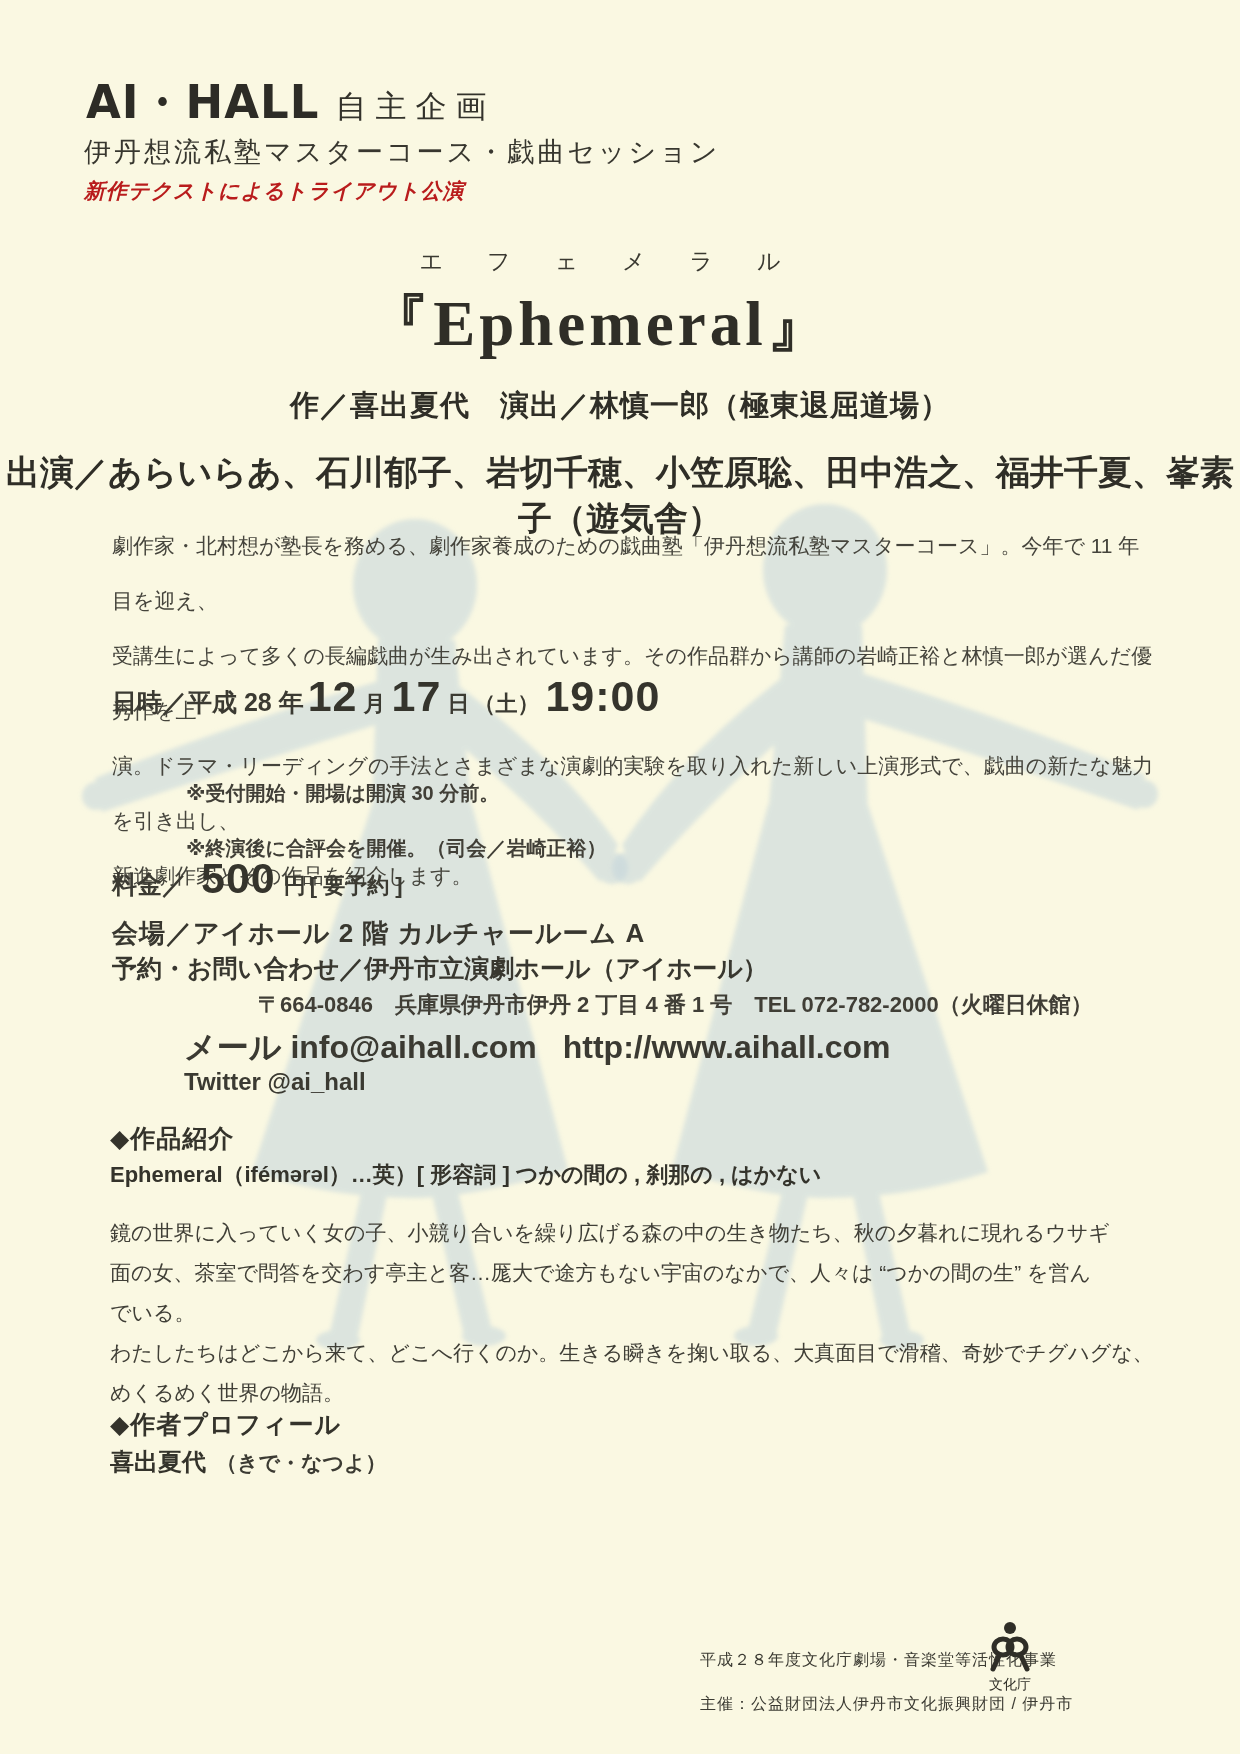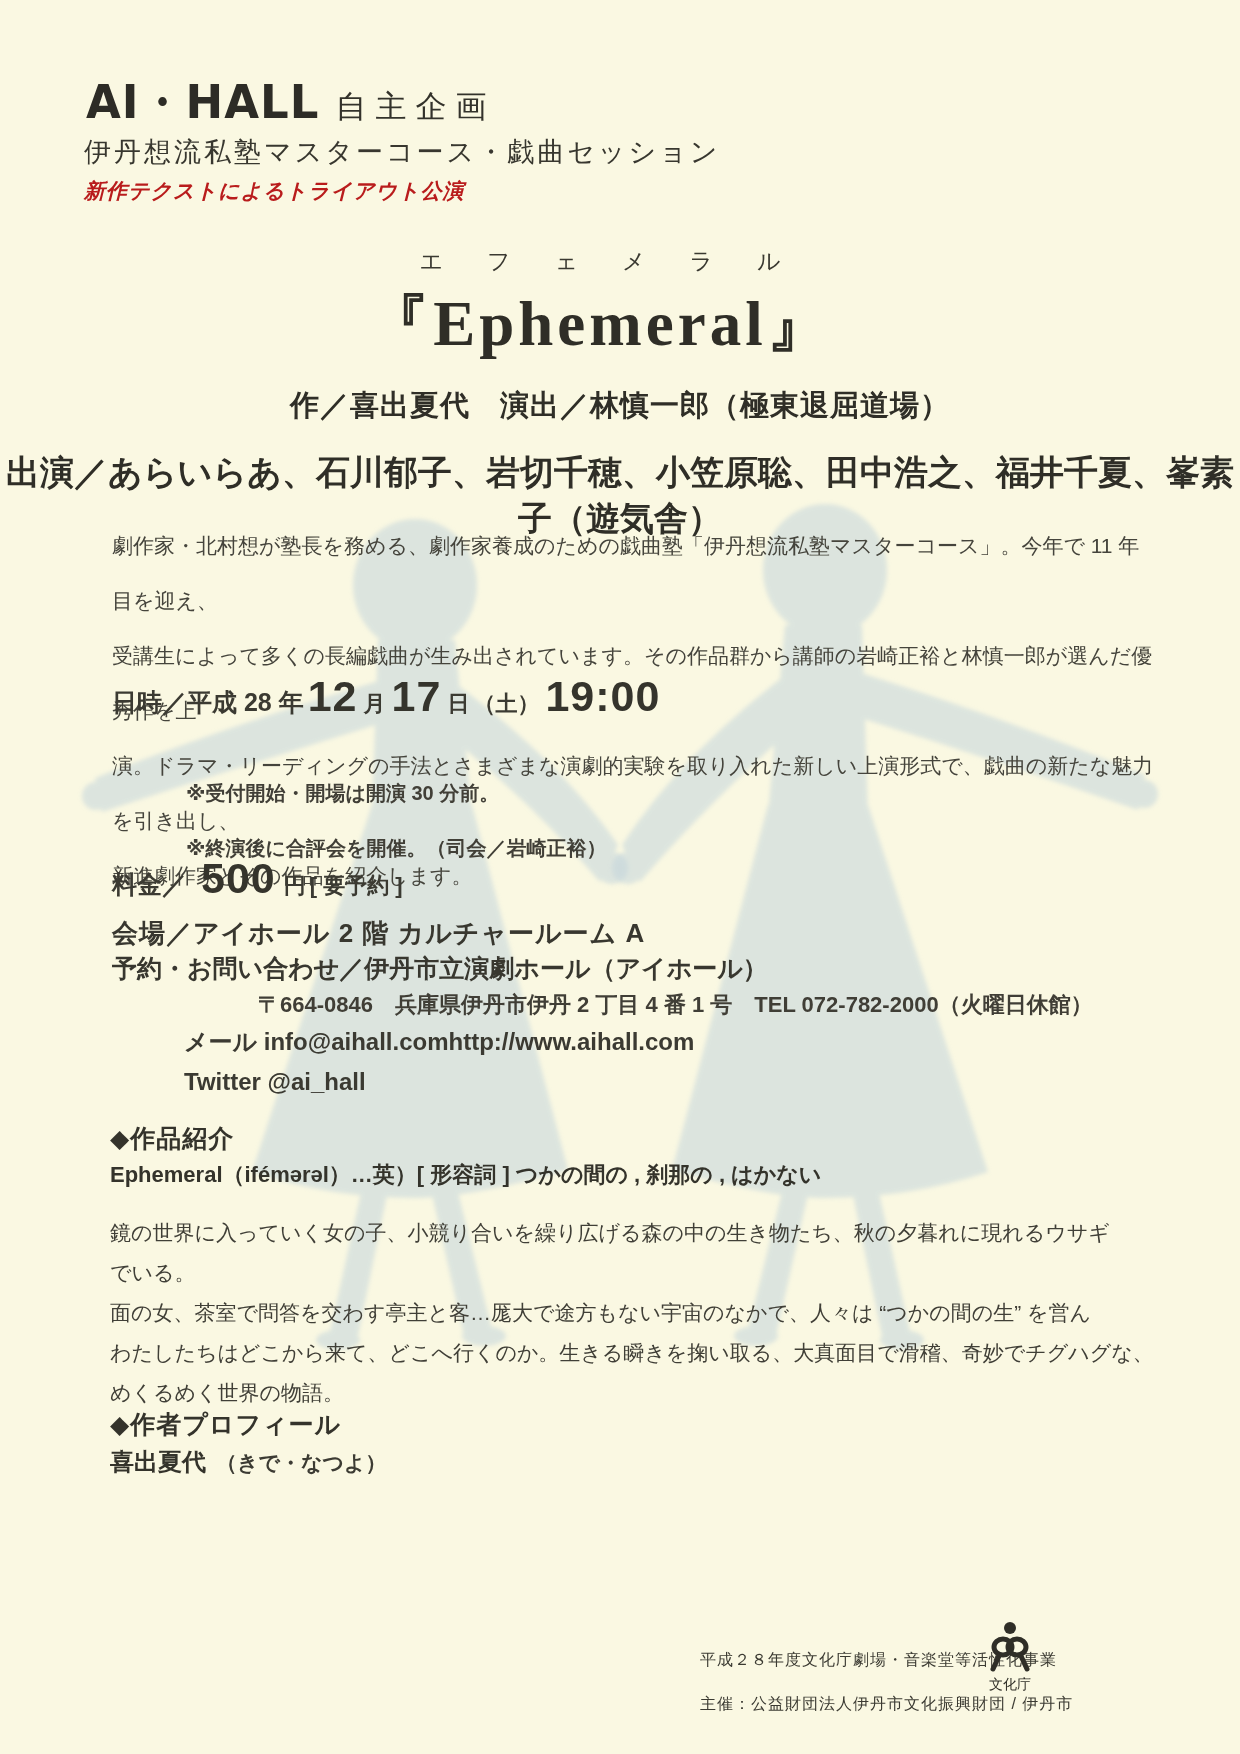--- a/index.html
+++ b/index.html
@@ -36,21 +36,21 @@
   .bignum{font-size:43px;font-weight:700;letter-spacing:1px;color:#35342c;padding:0 4px;}
   .unit{font-size:22px;font-weight:700;color:#3b3a32;padding:0 2px;}
   .note{font-size:20px;font-weight:600;color:#413f37;}
   .note1{left:186px;top:780px;}
   .note2{left:186px;top:835px;}
   .price{left:112px;top:854px;}
   .price .bignum{padding:0 6px 0 14px;}
   .venue{left:112px;top:916px;font-size:26px;font-weight:700;color:#38372f;letter-spacing:1px;}
   .contact{left:112px;top:952px;font-size:25px;font-weight:700;color:#38372f;}
   .address{left:258px;top:990px;font-size:22px;font-weight:600;color:#403e36;}
-  .email-row{left:184px;top:1026px;font-size:24px;font-weight:600;color:#3b3a32;display:flex;align-items:baseline;}
+  .email-row{left:184px;top:1026px;font-size:32px;font-weight:600;color:#3b3a32;display:flex;gap:26px;align-items:baseline;}
   .twitter{left:184px;top:1068px;font-size:24px;font-weight:600;color:#3b3a32;}
   
   .sec-head{font-size:25px;font-weight:700;color:#34332b;letter-spacing:1px;}
   .work-head{left:110px;top:1122px;}
   .work-def{left:110px;top:1160px;font-size:22px;font-weight:700;color:#34332b;}
   .work-body{left:110px;top:1213px;width:1050px;font-size:21px;line-height:40px;color:#403f37;}
   .work-body p{margin:0;}
   
   .prof-head{left:110px;top:1408px;}
   .prof-name-row{left:110px;top:1446px;display:flex;align-items:baseline;gap:10px;}
@@ -150,22 +150,22 @@
   <div class="abs email-row">
     <span>メール info@aihall.com</span>
     <span>http://www.aihall.com</span>
   </div>
   <div class="abs twitter">Twitter @ai_hall</div>
 
   <div class="abs sec-head work-head">◆作品紹介</div>
   <div class="abs work-def">Ephemeral（ifémərəl）…英）[ 形容詞 ] つかの間の , 刹那の , はかない</div>
   <div class="abs work-body">
     <p>鏡の世界に入っていく女の子、小競り合いを繰り広げる森の中の生き物たち、秋の夕暮れに現れるウサギ</p>
+    <p>面の女、茶室で問答を交わす亭主と客…厖大で途方もない宇宙のなかで、人々は “つかの間の生” を営ん</p>
     <p>でいる。</p>
-    <p>面の女、茶室で問答を交わす亭主と客…厖大で途方もない宇宙のなかで、人々は “つかの間の生” を営ん</p>
     <p>わたしたちはどこから来て、どこへ行くのか。生きる瞬きを掬い取る、大真面目で滑稽、奇妙でチグハグな、</p>
     <p>めくるめく世界の物語。</p>
   </div>
 
   <div class="abs sec-head prof-head">◆作者プロフィール</div>
   <div class="abs prof-name-row">
     <span class="prof-name">喜出夏代</span>
     <span class="prof-reading">（きで・なつよ）</span>
   </div>
 

